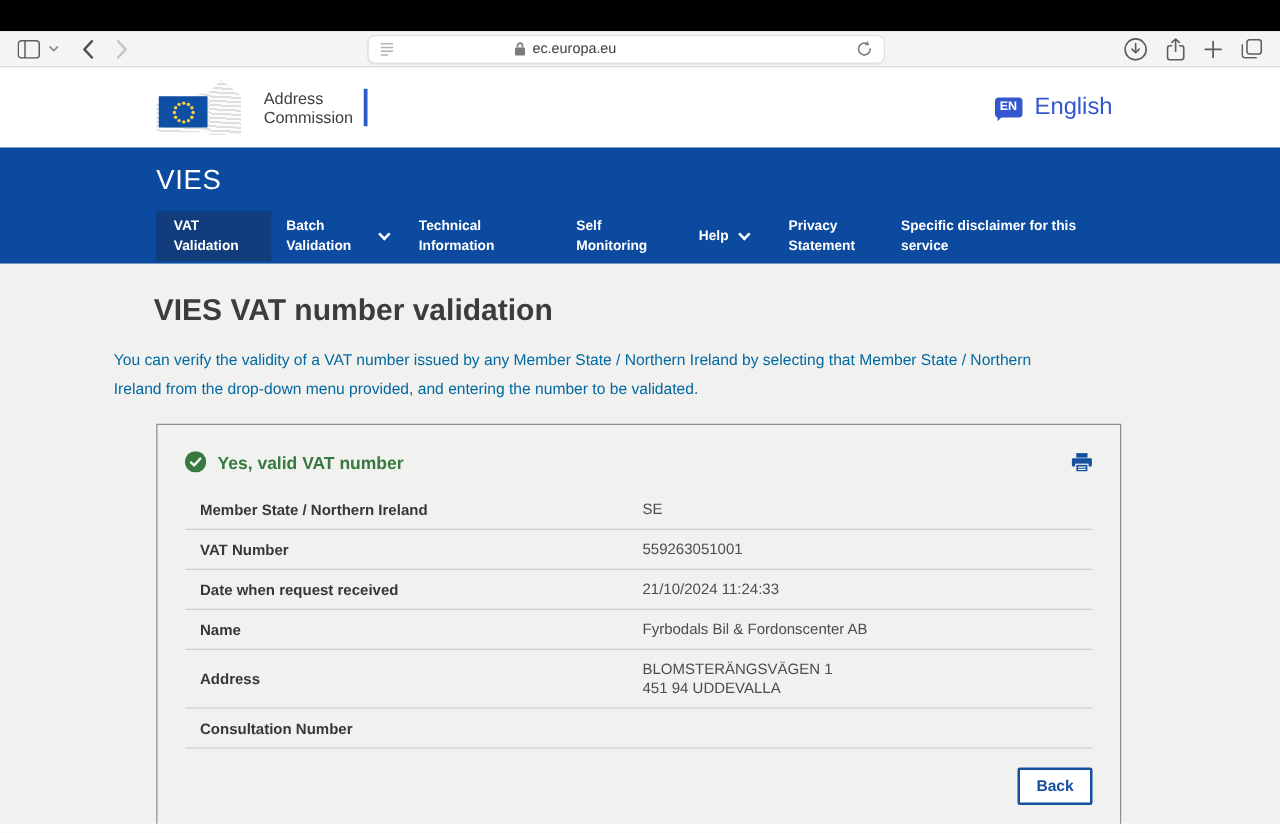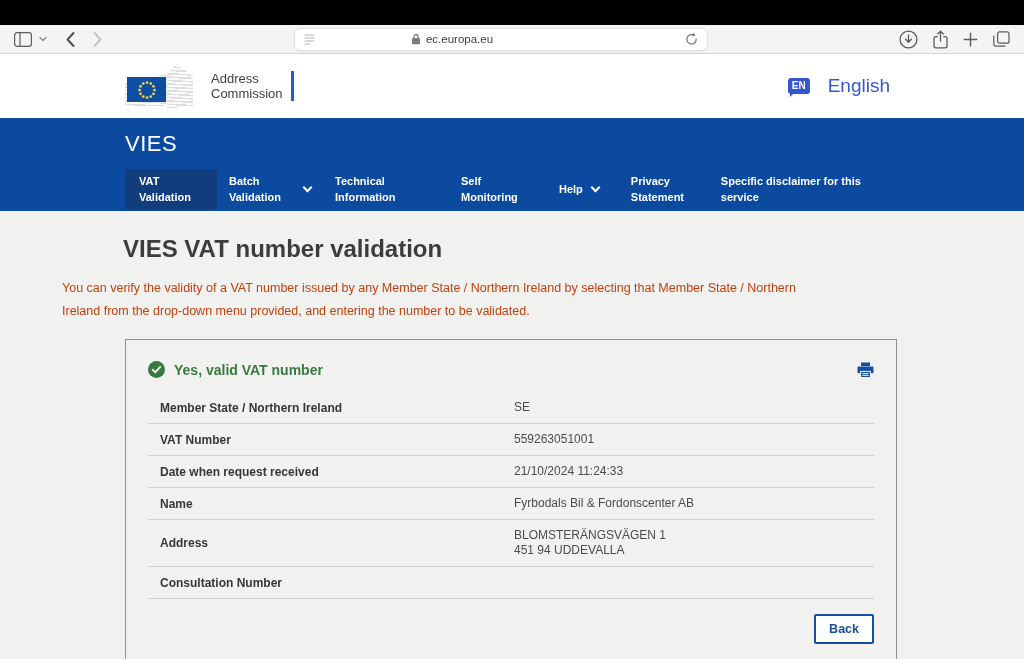--- a/index.html
+++ b/index.html
@@ -31,21 +31,21 @@
   .logo-art { position:relative; width:76px; height:44px; }
   .stripes { background:repeating-linear-gradient(183deg,#dedede 0 1.6px,#fbfbfb 1.6px 3.4px); }
   .stripes-left { position:absolute; left:0; top:8px; width:50px; height:34px;
     clip-path:polygon(0 32%,100% 0,100% 100%,0 100%); }
   .stripes-right { position:absolute; left:42px; top:0; width:26px; height:44px;
     clip-path:polygon(0 22%,38% 0,100% 28%,100% 100%,0 100%); }
   .flag { position:absolute; left:2px; top:13px; width:39px; height:25px;
     background:#0e4ea3; display:flex; align-items:center; justify-content:center; }
   .logo-text { margin-left:10px; font-size:13px; color:#404040; line-height:15px; }
   .logo-bar { width:3px; height:30px; background:#2b59c9; margin-left:8px; }
-  .lang { margin-left:auto; display:flex; align-items:center; gap:18px; }
+  .lang { margin-left:auto; display:flex; align-items:center; gap:10px; }
   .lang-badge { position:relative; background:#3457cf; color:#fff; font-size:10px;
     font-weight:bold; padding:2px 4px 3px; border-radius:3px; }
   .lang-badge::after { content:""; position:absolute; left:2px; bottom:-3px;
     border:3px solid transparent; border-top-color:#3457cf; border-left-color:#3457cf; }
   .lang-label { color:#3457cf; font-size:19px; }
 
   
   .vies-nav { height:93px; background:#0b4a9f; padding-left:125px; }
   .vies-title { color:#fff; font-size:22px; font-weight:400; letter-spacing:.5px;
     padding-top:13px; }
@@ -59,22 +59,22 @@
   .n4 { margin-left:44px; } .n4 .lbl { width:72px; }
   .n5 { margin-left:26px; }
   .n6 { margin-left:18px; } .n6 .lbl { width:152px; }
   .n7 { margin-left:32px; } .n7 .lbl { width:72px; }
   .chev-w { width:7px; height:7px; border-right:2px solid #fff; border-bottom:2px solid #fff;
     transform:rotate(45deg); margin-left:9px; margin-top:-4px; flex:none; }
 
   
   .content { height:448px; background:#f1f1f0; overflow:hidden; }
   .page-title { padding:24px 0 0 123px; font-size:24px; font-weight:bold; color:#3c3c3c; }
-  .description { margin:14px 0 0 62px; width:772px; font-size:12.5px; line-height:23px;
-    color:#c2410c; }
+  .description { margin:14px 0 0 91px; width:772px; font-size:12.5px; line-height:23px;
+    color:#0369a1; }
 
   .result-card { margin:16px 0 0 125px; width:772px; border:1px solid #8f8f8f;
     padding:0 22px; }
   .card-head { padding-top:21px; display:flex; align-items:center; }
   .status-text { margin-left:9px; font-size:14px; font-weight:bold; color:#38793f; }
   .print-btn { margin-left:auto; cursor:pointer; }
 
   .detail-table { margin-top:14px; }
   .detail-row { display:flex; align-items:center; padding:8px 12px;
     border-bottom:1px solid #cfcfce; font-size:12px; }

